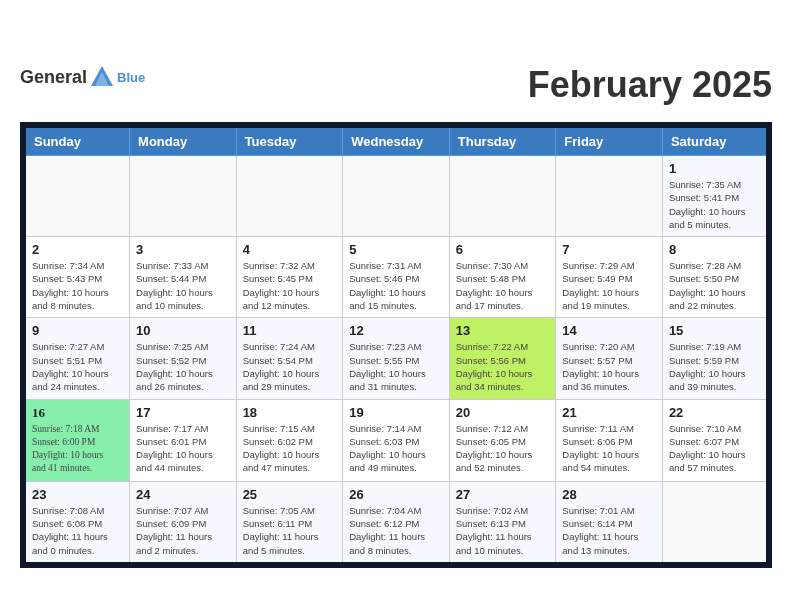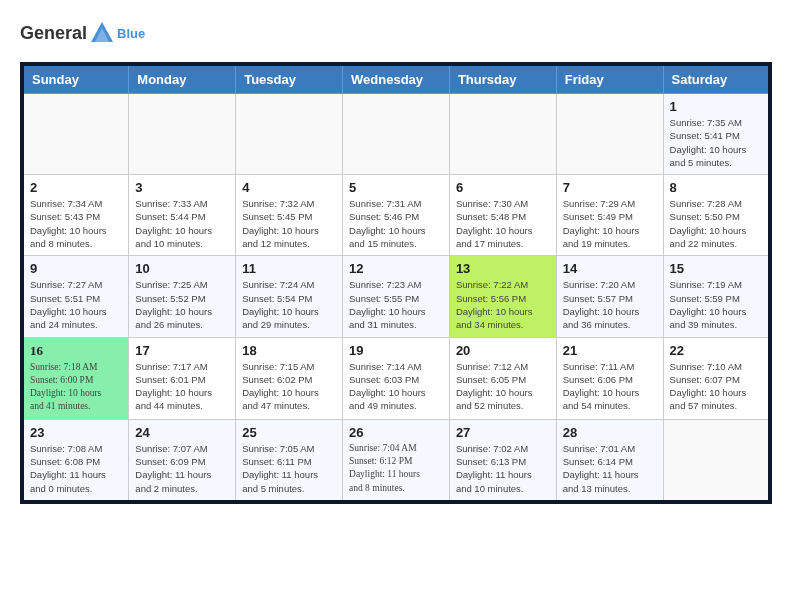--- a/index.html
+++ b/index.html
@@ -8,41 +8,42 @@
       background: #fff;
       width: 792px;
       min-height: 612px;
       padding: 20px;
     }
     .header-area {
       display: flex;
       align-items: flex-start;
       justify-content: space-between;
       margin-bottom: 16px;
+      margin-top: 44px;
     }
     .logo {
       display: flex;
       align-items: center;
     }
     .title-block {
       text-align: right;
     }
     .month-title {
       font-size: 36px;
       font-weight: bold;
       color: #333;
     }
     .location-title {
       font-size: 16px;
       color: #555;
     }
     .calendar {
       width: 100%;
       border-collapse: collapse;
-      border: 4px solid #0f172a;
+      border: 6px solid #0f172a;
     }
     .calendar th {
       background-color: #3a7abf;
       color: #fff;
       font-size: 13px;
       font-weight: bold;
       padding: 6px 8px;
       text-align: left;
       border: 1px solid #5a9adf;
     }
@@ -86,20 +87,21 @@
 <div class="header-area">
   <div class="logo">
     <span style="font-size:18px;font-weight:bold;color:#333;">General</span>
     <svg width="26" height="26" viewBox="0 0 26 26" style="margin:0 2px;">
       <polygon points="13,2 24,22 2,22" fill="#4a90d9"></polygon>
       <polygon points="13,8 20,22 6,22" fill="#fff" opacity="0.3"></polygon>
     </svg>
     <span style="font-size:13px;font-weight:bold;color:#4a90d9;">Blue</span>
   </div>
   <div class="title-block">
+    <div class="month-title">February 2025</div>
   </div>
 </div>
 
 <table class="calendar">
   <thead>
     <tr>
     <th>Sunday</th>
         <th>Monday</th>
         <th>Tuesday</th>
         <th>Wednesday</th>
@@ -294,21 +296,21 @@
         </td>
         <td style="background: rgb(245, 248, 255);">
           <span class="day-number">25</span>
           <div class="day-info" style="white-space: pre-line;">Sunrise: 7:05 AM
 Sunset: 6:11 PM
 Daylight: 11 hours
 and 5 minutes.</div>
         </td>
         <td style="background: rgb(245, 248, 255);">
           <span class="day-number">26</span>
-          <div class="day-info" style="white-space: pre-line; font-family: Liberation Serif, serif;">Sunrise: 7:04 AM
+          <div class="day-info" style="white-space: pre-line;">Sunrise: 7:04 AM
 Sunset: 6:12 PM
 Daylight: 11 hours
 and 8 minutes.</div>
         </td>
         <td style="background: rgb(245, 248, 255);">
           <span class="day-number">27</span>
           <div class="day-info" style="white-space: pre-line;">Sunrise: 7:02 AM
 Sunset: 6:13 PM
 Daylight: 11 hours
 and 10 minutes.</div>

